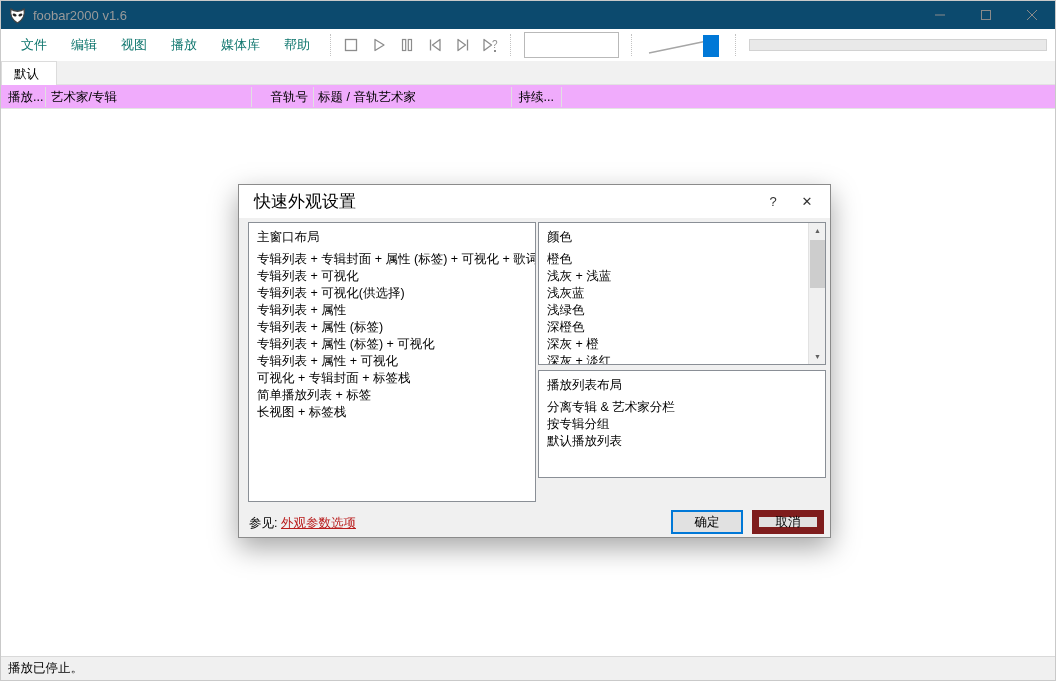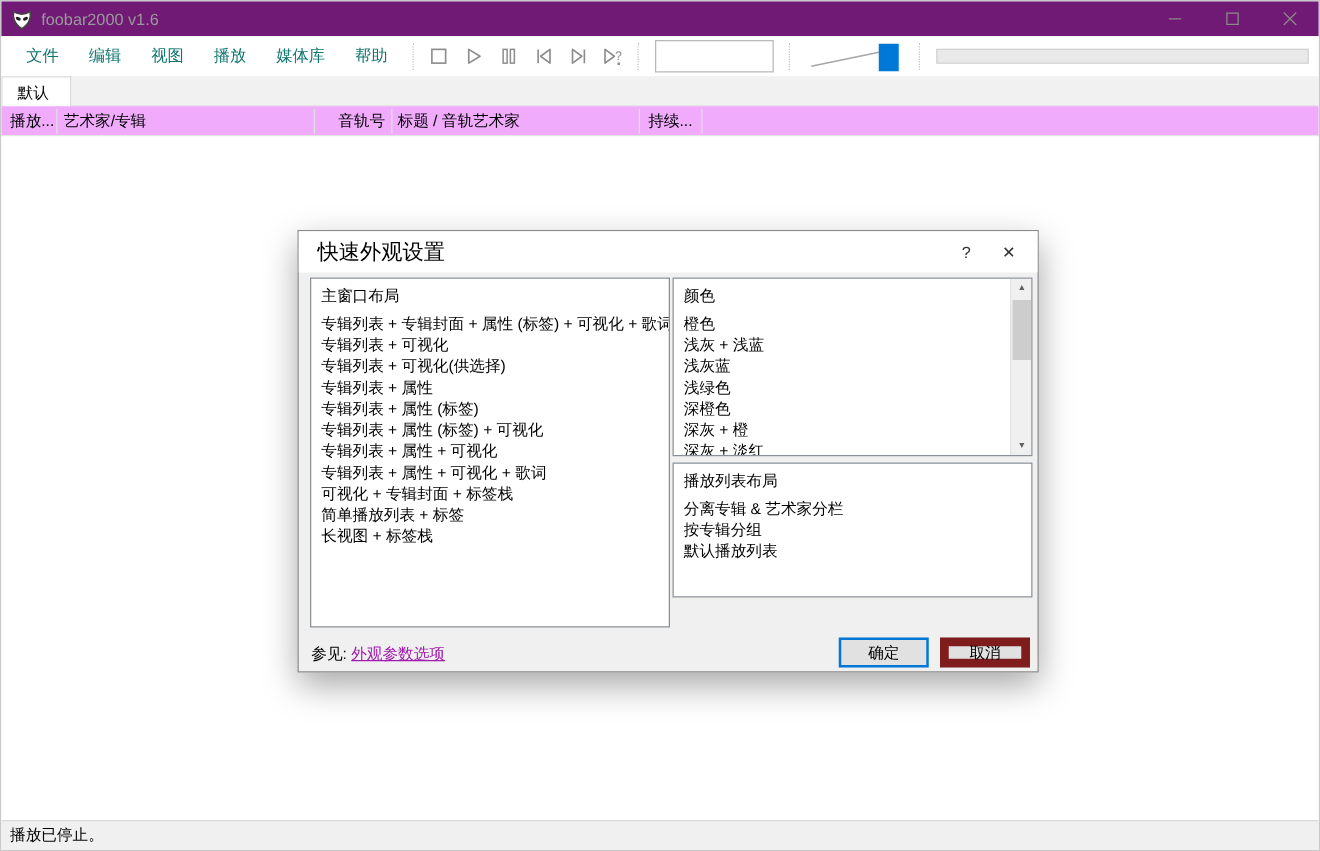--- a/index.html
+++ b/index.html
@@ -2,21 +2,21 @@
 <html><head>
 <meta charset="utf-8">
 <style>
   * { margin:0; padding:0; box-sizing:border-box; }
   html,body { background:#e8e8e8; font-family:"Liberation Sans","DejaVu Sans",sans-serif; }
   .window {
     position:relative; width:1056px; height:681px; background:#ffffff;
     border:1px solid #c9c9c9; overflow:hidden; font-size:13px; color:#000;
   }
   
-  .titlebar { position:absolute; left:0; top:0; width:100%; height:28px; background:#701a75;
+  .titlebar { position:absolute; left:0; top:0; width:100%; height:28px; background:#0c4a6e;
     display:flex; align-items:center; }
   .app-icon { margin-left:8px; width:17px; height:17px; flex:0 0 auto; }
   .app-title { margin-left:7px; color:#9a9a9a; font-size:13px; }
   .win-controls { margin-left:auto; display:flex; height:28px; }
   .win-btn { width:46px; height:28px; display:flex; align-items:center; justify-content:center;
     color:#8a8a8a; font-size:12px; cursor:default; }
   
   .menurow { position:absolute; left:0; top:28px; width:100%; height:32px; background:#fff;
     display:flex; align-items:center; }
   .menubar { display:flex; margin-left:8px; }
@@ -59,21 +59,21 @@
   .lb-main { left:9px;  top:37px;  width:288px; height:280px; }
   .lb-colors { left:299px; top:37px;  width:288px; height:143px; }
   .lb-playlist { left:299px; top:185px; width:288px; height:108px; }
   .scrollbar { position:absolute; right:0; top:0; width:17px; height:100%; background:#f0f0f0;
     border-left:1px solid #e2e2e2; }
   .sb-arrow { position:absolute; left:0; width:17px; height:15px; display:flex; align-items:center;
     justify-content:center; color:#606060; font-size:7px; }
   .sb-up { top:0; } .sb-down { bottom:0; }
   .sb-thumb { position:absolute; left:1px; top:17px; width:15px; height:48px; background:#cdcdcd; }
   .dlg-footer-link { position:absolute; left:10px; top:330px; font-size:12.5px; }
-  .link { color:#a21caf; }
+  .link { color:#b91c1c; }
   .btn { position:absolute; top:325px; width:72px; height:24px; background:#e1e1e1;
     border:7px solid #7f1d1d; display:flex; align-items:center; justify-content:center; font-size:12.5px; }
   .btn-ok { left:432px; border:2px solid #0078d7; }
   .btn-cancel { left:513px; }
   svg { display:block; }
 </style>
 </head>
 <body>
 
 <div class="window">
@@ -197,21 +197,20 @@
     <div class="listbox lb-main">
       <div class="lb-header">主窗口布局</div>
       <div>
           <div class="list-item">专辑列表 + 专辑封面 + 属性 (标签) + 可视化 + 歌词</div>
           <div class="list-item">专辑列表 + 可视化</div>
           <div class="list-item">专辑列表 + 可视化(供选择)</div>
           <div class="list-item">专辑列表 + 属性</div>
           <div class="list-item">专辑列表 + 属性 (标签)</div>
           <div class="list-item">专辑列表 + 属性 (标签) + 可视化</div>
           <div class="list-item">专辑列表 + 属性 + 可视化</div>
-          <div class="list-item">专辑列表 + 属性 + 可视化 + 歌词</div>
           <div class="list-item">可视化 + 专辑封面 + 标签栈</div>
           <div class="list-item">简单播放列表 + 标签</div>
           <div class="list-item">长视图 + 标签栈</div>
         </div>
     </div>
 
     <div class="listbox lb-colors">
       <div class="lb-header">颜色</div>
       <div>
           <div class="list-item">橙色</div>

